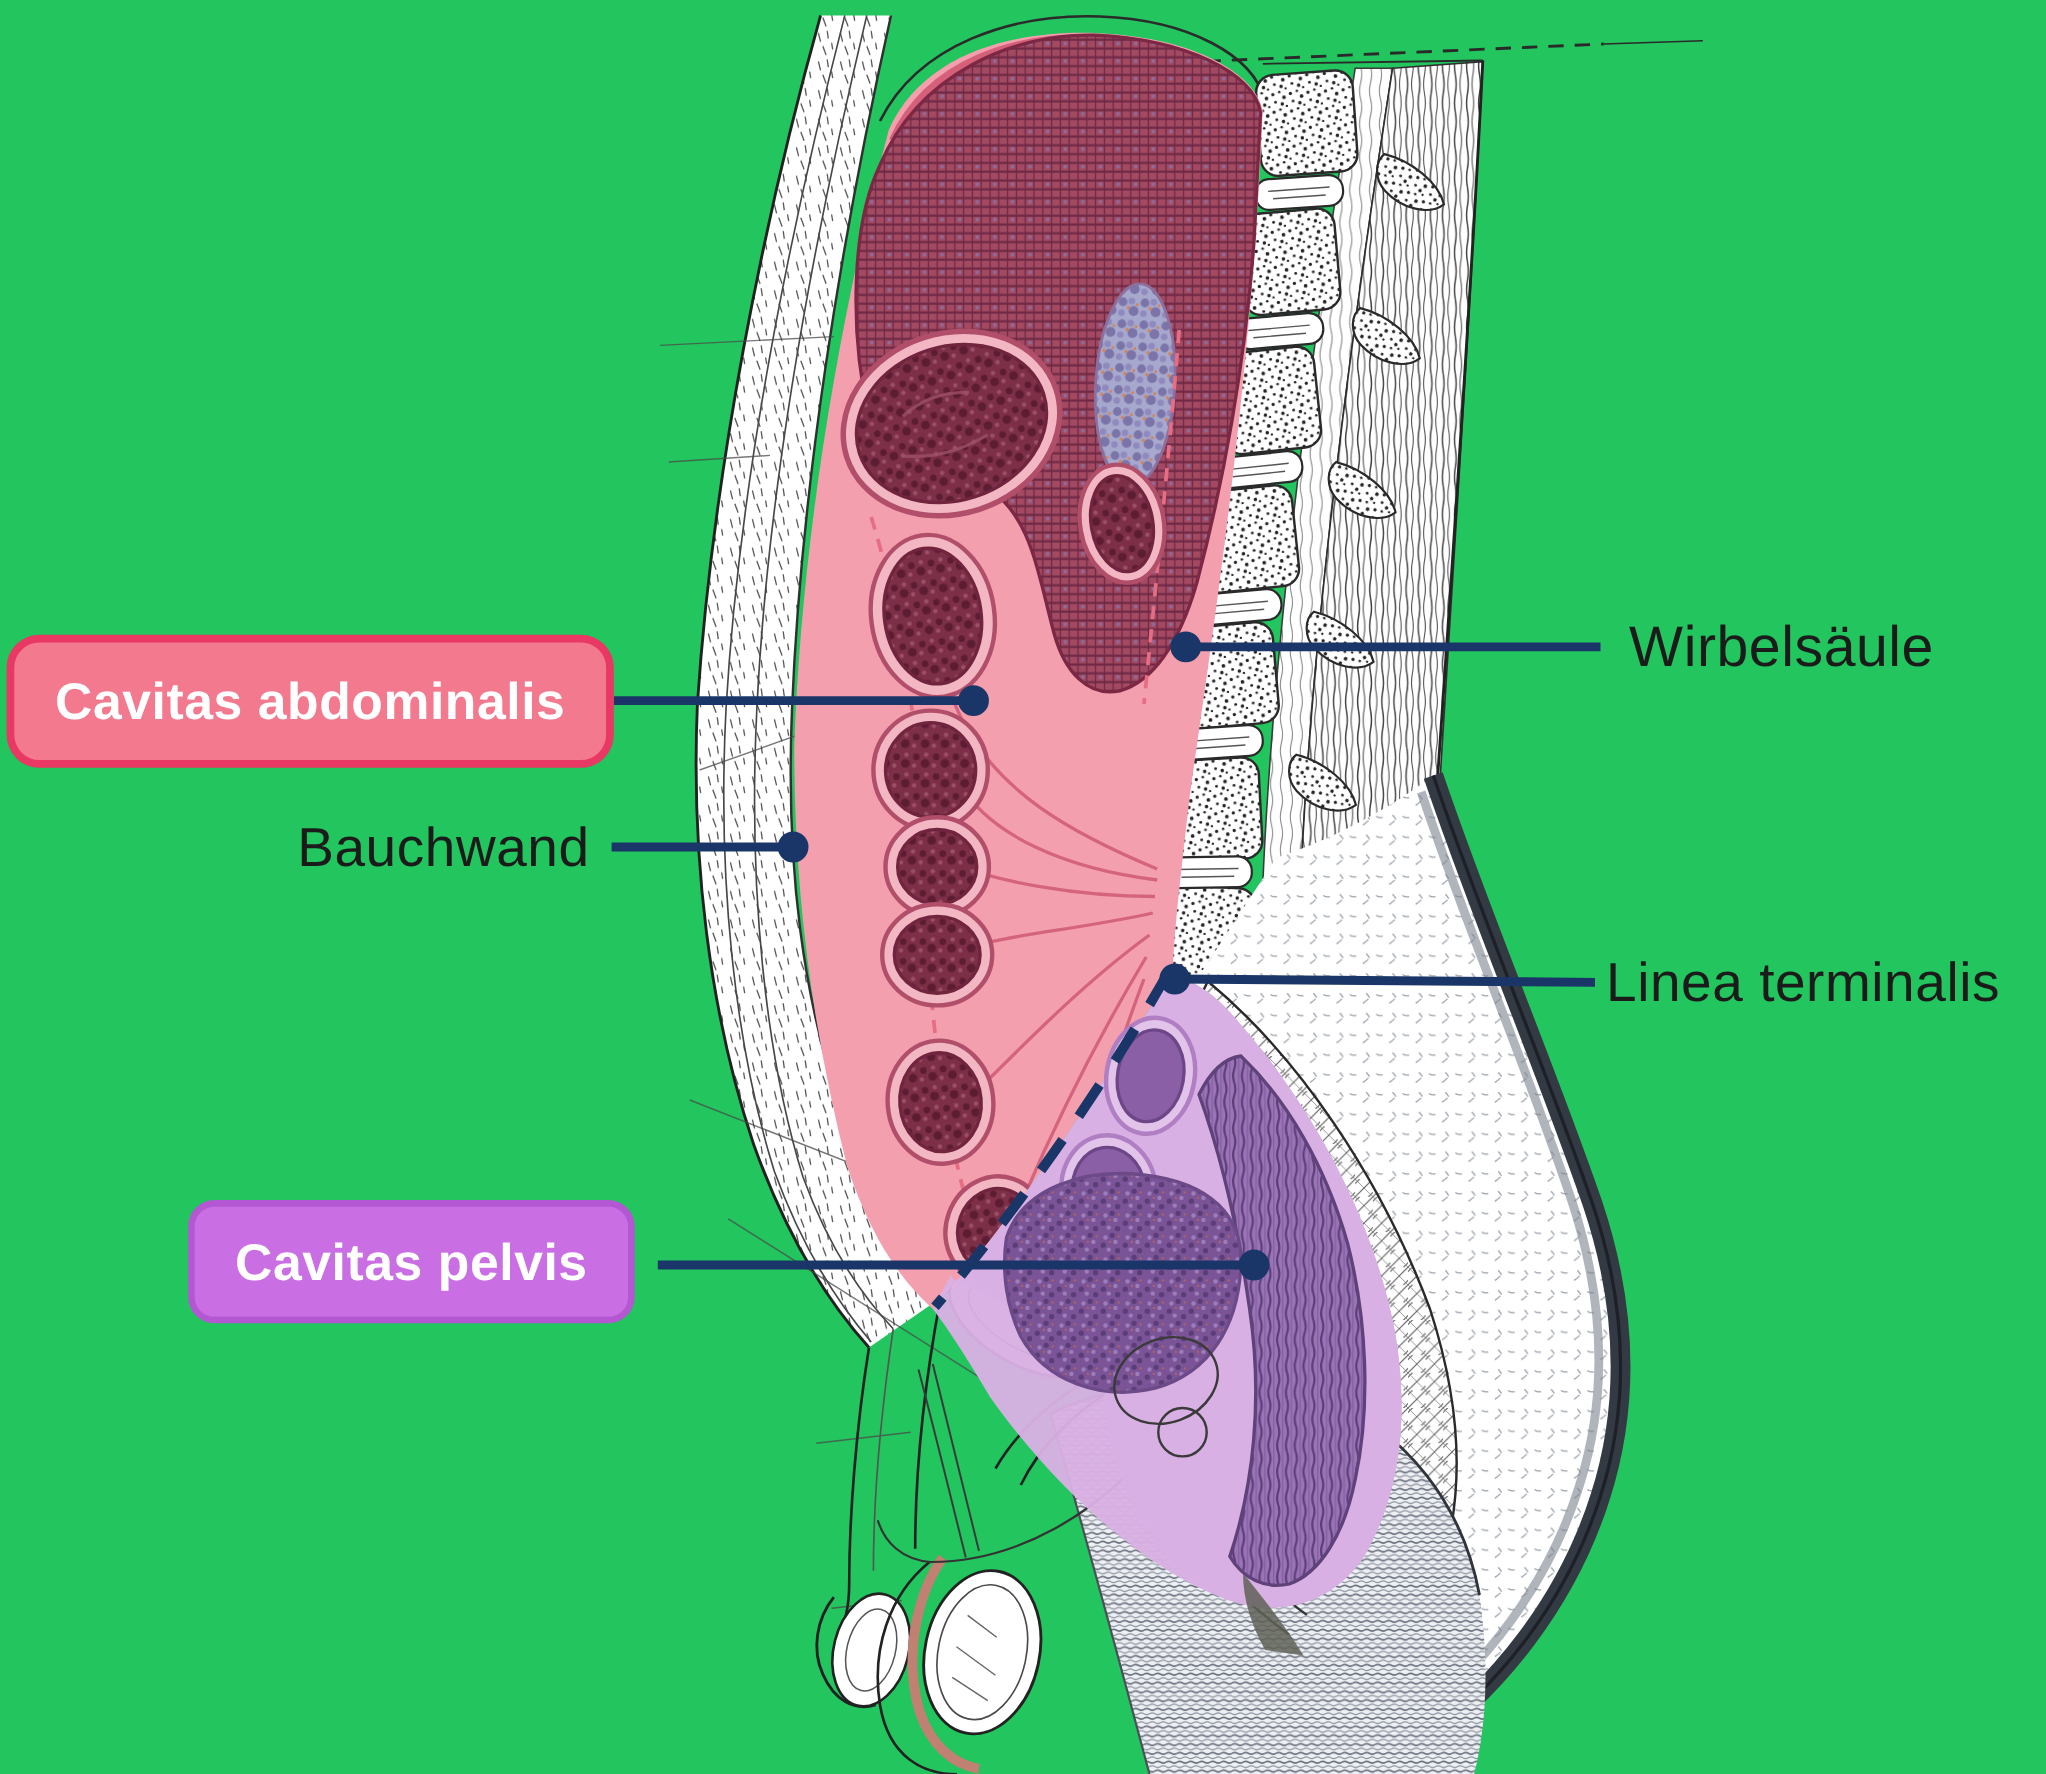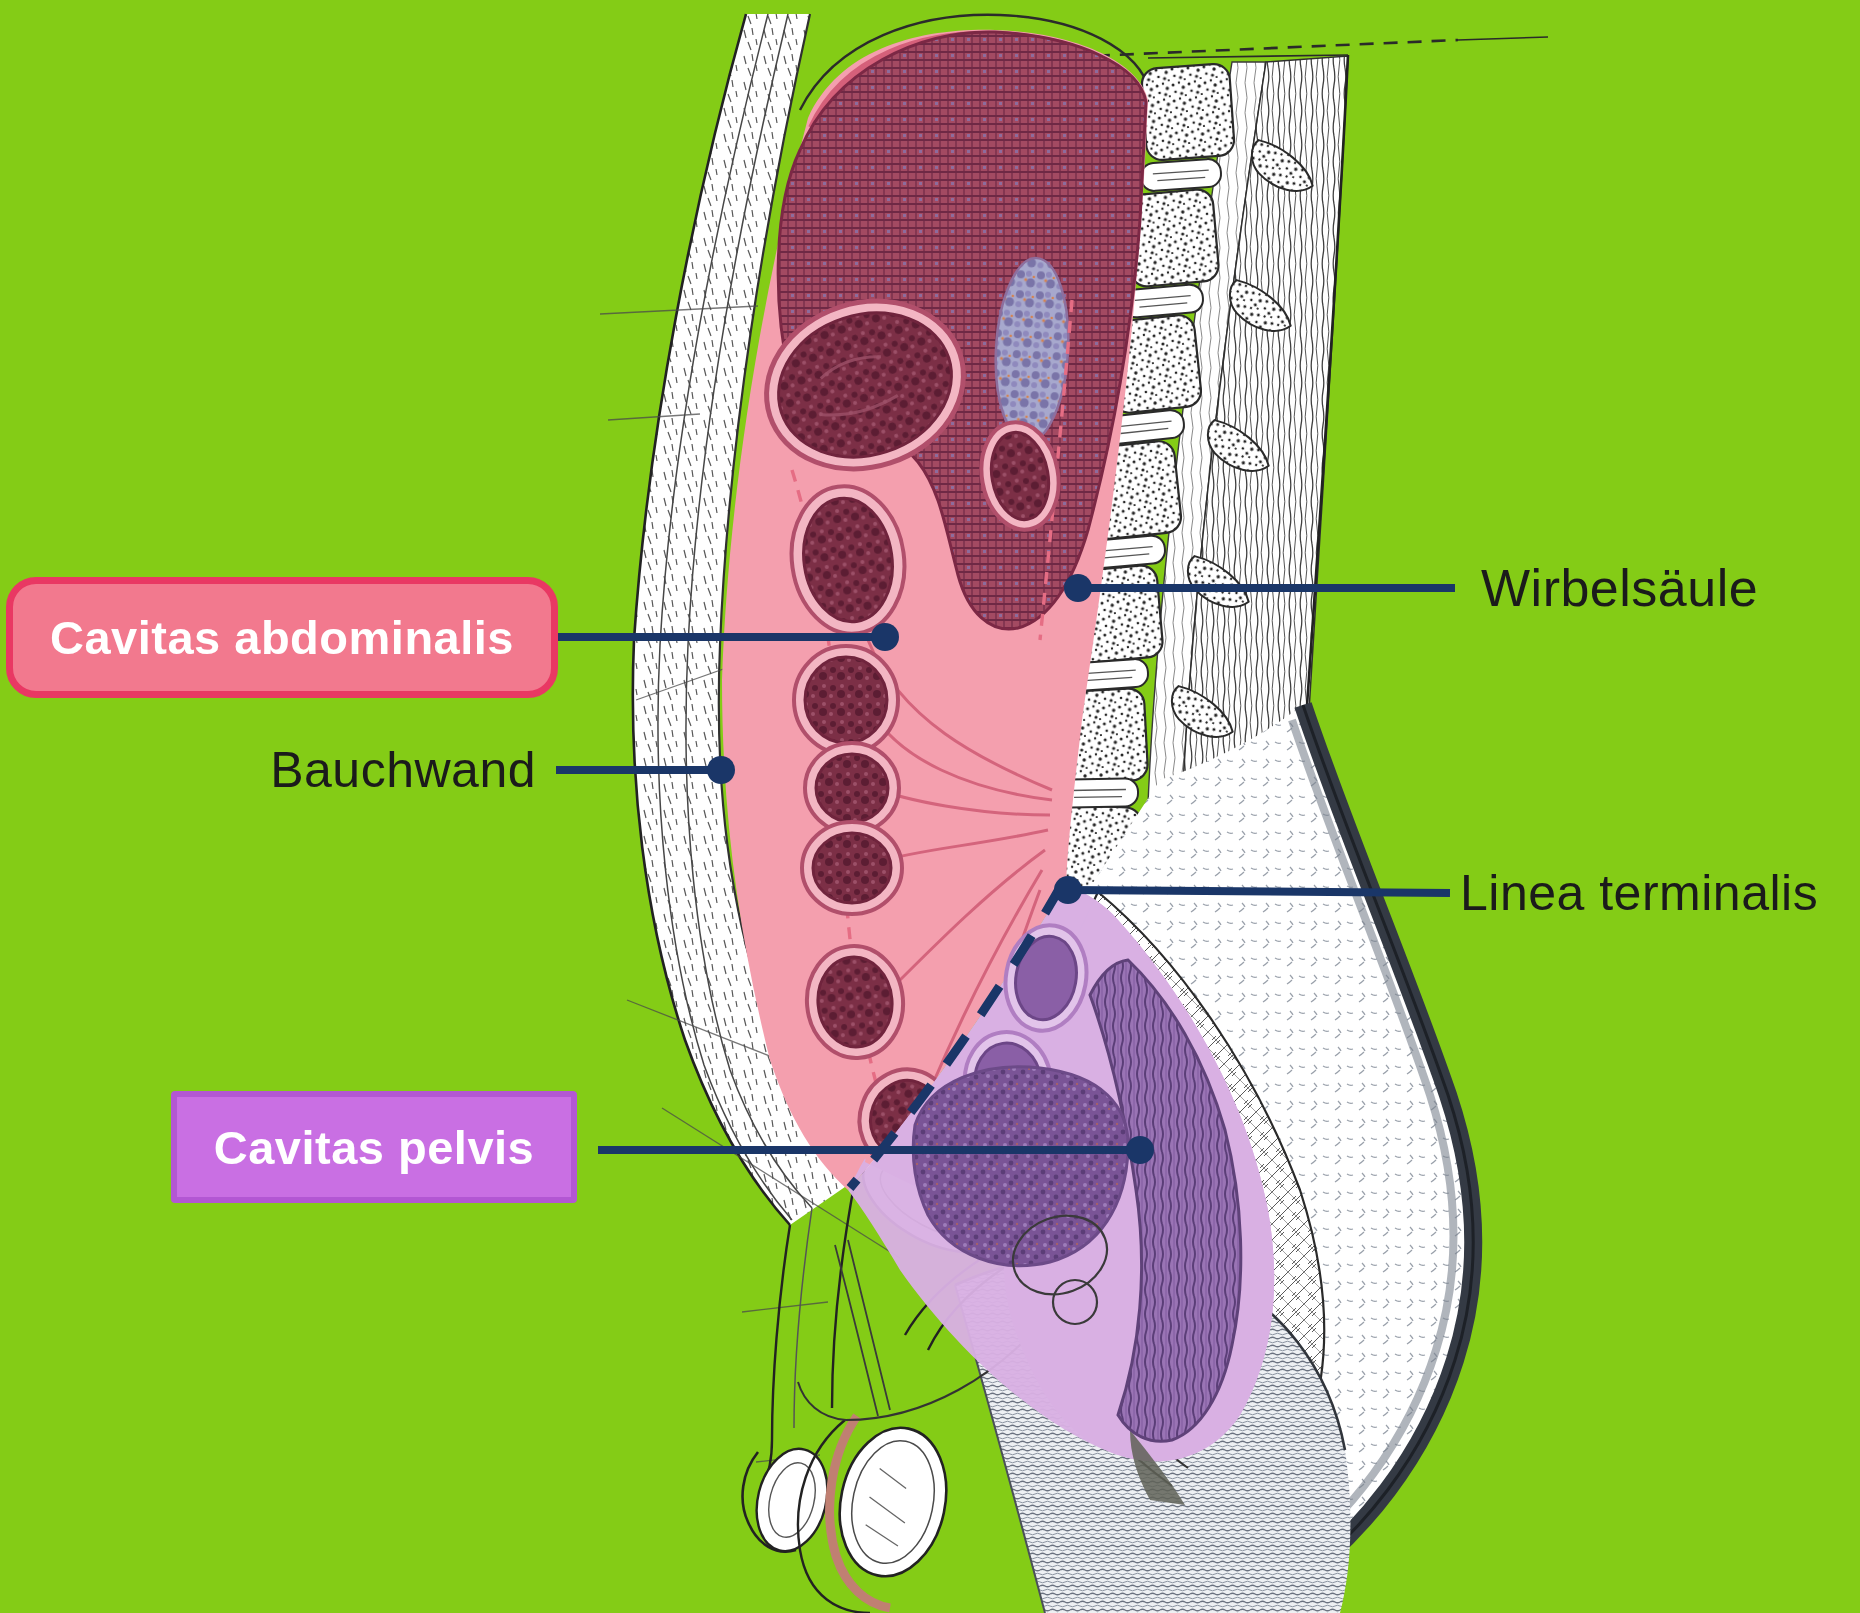--- a/index.html
+++ b/index.html
@@ -1,27 +1,27 @@
 <!DOCTYPE html>
 <html><head>
 <meta charset="utf-8">
 <style>
   html,body{margin:0;padding:0;background:#ffffff;}
-  #stage{position:relative;width:1860px;height:1613px;background:#84cc16;overflow:hidden;
+  #stage{position:relative;width:1860px;height:1613px;background:#22c55e;overflow:hidden;
          font-family:"Liberation Sans","DejaVu Sans",sans-serif;}
   #art{position:absolute;left:0;top:0;}
   .plain-label{position:absolute;color:#1b1b1b;font-size:50px;letter-spacing:0.5px;
                font-family:"Liberation Sans","DejaVu Sans",sans-serif;white-space:nowrap;}
   .badge{position:absolute;display:flex;align-items:center;justify-content:center;
          color:#ffffff;font-weight:700;font-size:47px;letter-spacing:0.5px;
          font-family:"Liberation Sans","DejaVu Sans",sans-serif;box-sizing:border-box;}
   .badge-abdominal{left:6px;top:577px;width:552px;height:121px;background:#f2798e;
          border:7px solid #e93863;border-radius:30px;}
   .badge-pelvis{left:171px;top:1091px;width:406px;height:112px;background:#c96fe3;
-         border:6px solid #b357d3;border-radius:4px;}
+         border:6px solid #b357d3;border-radius:24px;}
   .lbl-bauchwand{left:230px;top:741px;width:306px;text-align:right;}
   .lbl-wirbelsaeule{left:1463px;top:558px;font-size:52px;margin-left:18px;}
   .lbl-linea{left:1460px;top:864px;}
 </style>
 </head>
 <body>
 
 <div id="stage">
 
 <svg id="art" width="1860" height="1613" viewBox="0 0 1860 1613">

